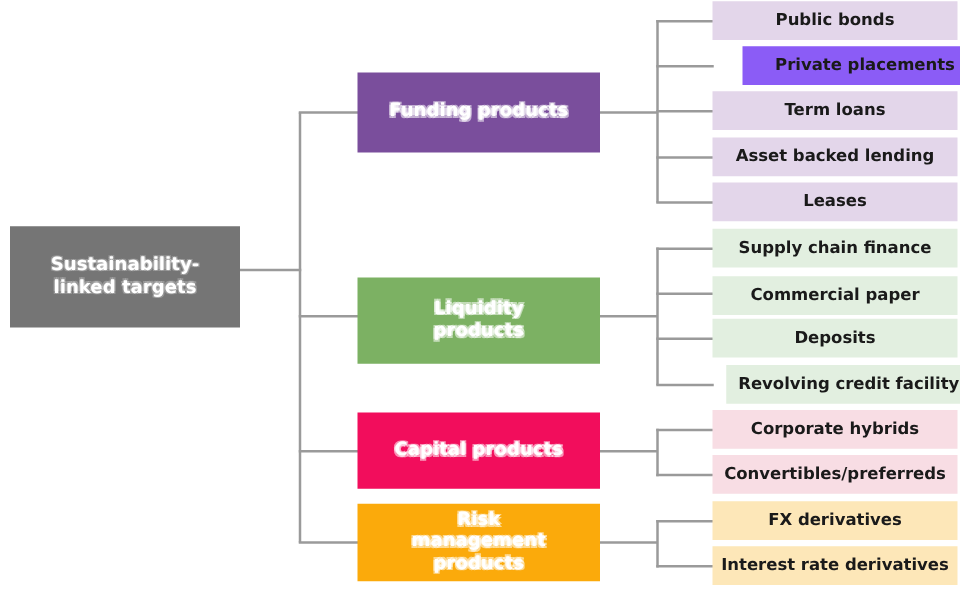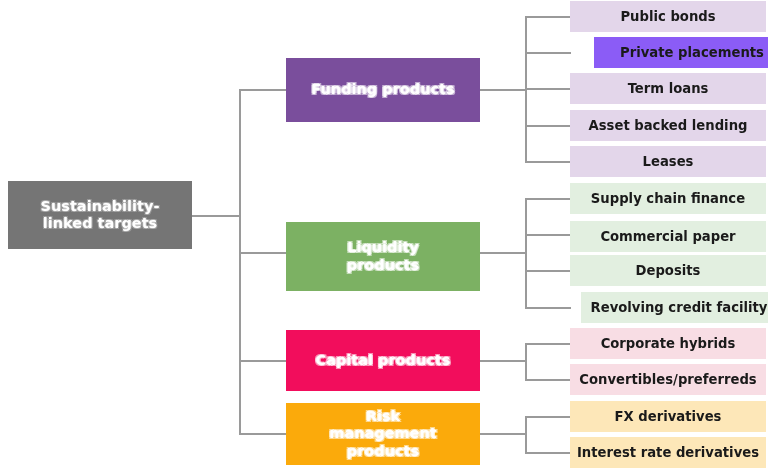--- a/index.html
+++ b/index.html
@@ -23,21 +23,21 @@
     box-sizing:border-box;
     display:flex;
     align-items:center;
     justify-content:center;
     text-align:center;
     line-height:1.18;
   }
 
   
   .root{
-    left:8px;top:181px;width:184px;height:68px;
+    left:8px;top:181px;width:184px;height:81px;
     background:#757575;
     color:#ffffff;
     font-size:14.5px;font-weight:bold;
     padding:0 10px;
     text-shadow:
       -1px -1px 0 #ffffff3d, 1px -1px 0 #ffffff3d,
       -1px  1px 0 #ffffff3d, 1px  1px 0 #ffffff3d;
   }
 
   

